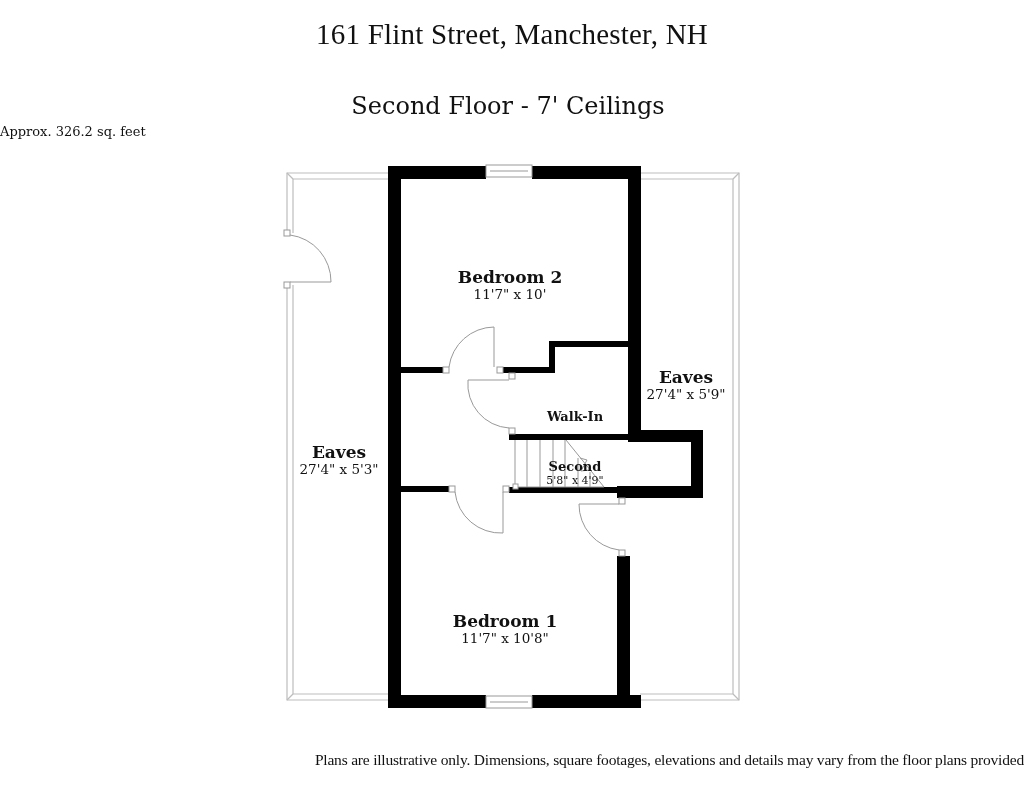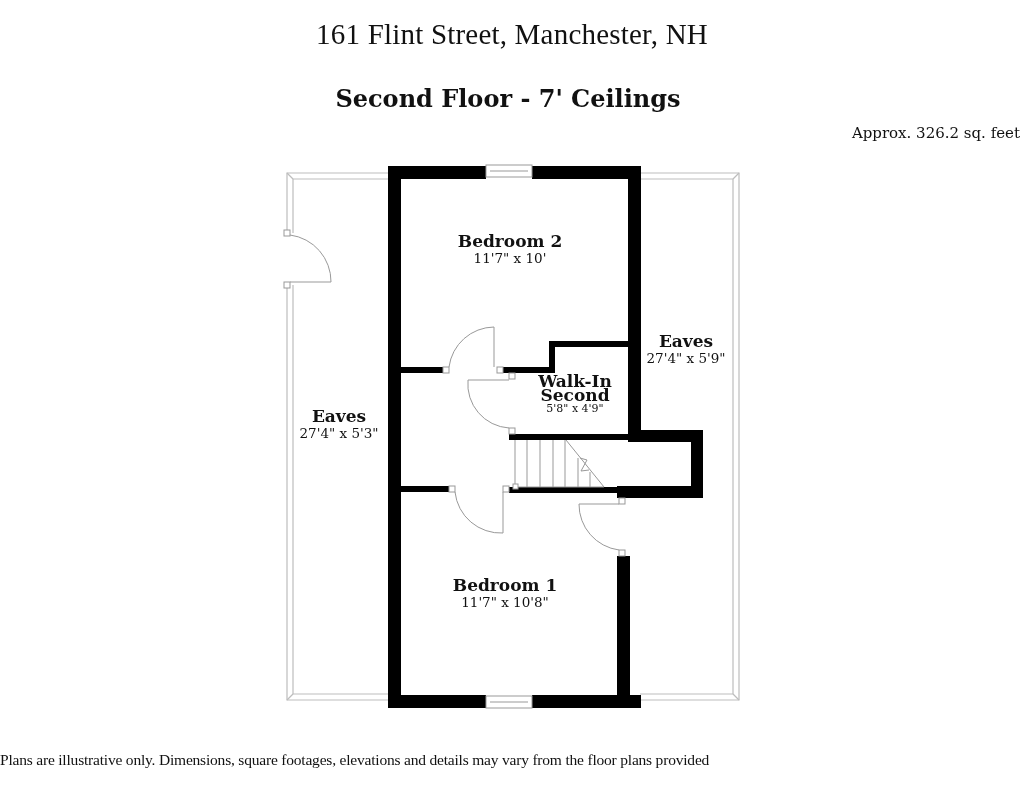--- a/index.html
+++ b/index.html
@@ -1,25 +1,25 @@
 <!DOCTYPE html>
 <html><head>
   <meta charset="utf-8">
   <style>
     html, body { margin: 0; padding: 0; background: #ffffff; }
     body { width: 1024px; height: 790px; position: relative; overflow: hidden; font-family: "DejaVu Serif", "Liberation Serif", serif; color: #111; }
     .title { position: absolute; left: 0; width: 1024px; top: 18px; text-align: center; font-family: "Liberation Serif", "DejaVu Serif", serif; font-size: 29px; letter-spacing: 0.2px; }
-    .subtitle { position: absolute; left: 0; width: 1016px; top: 84px; text-align: center; font-family: "DejaVu Serif", serif; font-weight: bold; font-size: 24px; }
-    .area { position: absolute; left: 0; width: 1020px; top: 124px; text-align: right; font-family: "DejaVu Serif", serif; font-size: 15px; }
-    .footer { position: absolute; left: 0; width: 1024px; top: 751px; text-align: left; font-family: "Liberation Serif", "DejaVu Serif", serif; font-size: 15.5px; letter-spacing: -0.2px; }
+    .subtitle { position: absolute; left: 0; width: 1016px; top: 92px; text-align: center; font-family: "DejaVu Serif", serif; font-weight: normal; font-size: 24px; }
+    .area { position: absolute; left: 0; width: 1020px; top: 124px; text-align: left; font-family: "DejaVu Serif", serif; font-size: 13px; }
+    .footer { position: absolute; left: 0; width: 1024px; top: 751px; text-align: right; font-family: "Liberation Serif", "DejaVu Serif", serif; font-size: 15.5px; letter-spacing: -0.2px; }
     svg.plan { position: absolute; left: 0; top: 0; }
     .room-label { position: absolute; text-align: center; font-family: "DejaVu Serif", serif; }
-    .room-name { font-weight: bold; font-size: 17px; line-height: 19px; }
+    .room-name { font-weight: bold; font-size: 17px; line-height: 19px; margin-top: 36px; }
     .room-dim { font-size: 13.5px; line-height: 15px; }
-    .small .room-name { font-size: 17px; line-height: 14px; }
+    .small .room-name { font-size: 13px; line-height: 14px; }
     .small .room-dim { font-size: 11px; line-height: 13px; }
   </style>
 </head>
 <body>
 
 <div class="title">161 Flint Street, Manchester, NH</div>
 <div class="subtitle">Second Floor - 7' Ceilings</div>
 <div class="area">Approx. 326.2 sq. feet</div>
 
 <svg class="plan" width="1024" height="790" viewBox="0 0 1024 790">

